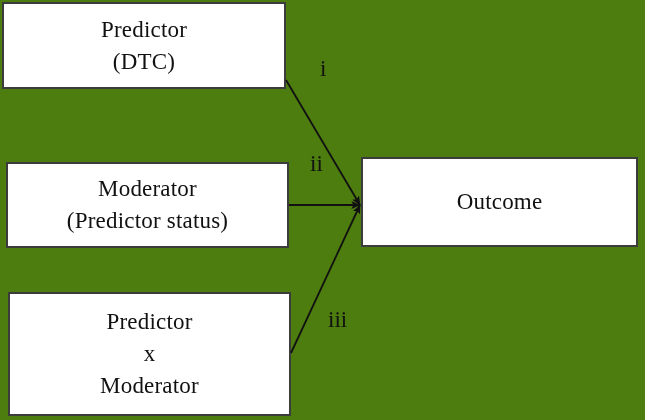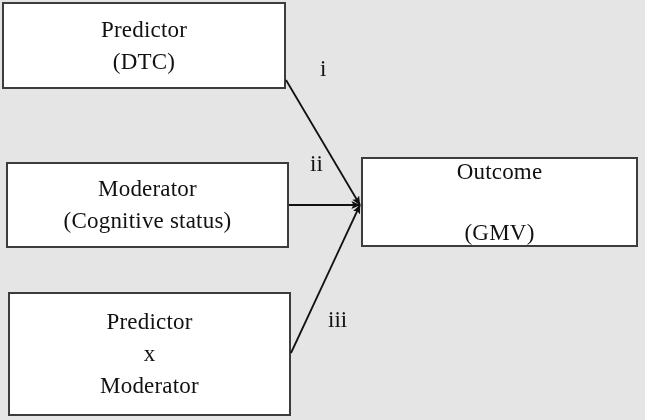--- a/index.html
+++ b/index.html
@@ -4,21 +4,21 @@
 <style>
   html, body {
     margin: 0;
     padding: 0;
     background: #ffffff;
   }
   #canvas {
     position: relative;
     width: 645px;
     height: 420px;
-    background: #e5e5e5;
+    background: #4d7c0f;
     overflow: hidden;
     font-family: "Liberation Serif", "DejaVu Serif", serif;
   }
   .node {
     position: absolute;
     box-sizing: border-box;
     border: 2px solid #3c3c3c;
     background: #ffffff;
     display: flex;
     flex-direction: column;
@@ -60,32 +60,31 @@
 
 <div id="canvas">
 
   <div class="node" id="node-predictor">
     <span class="line">Predictor</span>
     <span class="line">(DTC)</span>
   </div>
 
   <div class="node" id="node-moderator">
     <span class="line">Moderator</span>
-    <span class="line">(Cognitive status)</span>
+    <span class="line">(Predictor status)</span>
   </div>
 
   <div class="node" id="node-interaction">
     <span class="line">Predictor</span>
     <span class="line">x</span>
     <span class="line">Moderator</span>
   </div>
 
   <div class="node" id="node-outcome">
     <span class="line">Outcome</span>
-    <span class="line">(GMV)</span>
   </div>
 
   <svg id="edges" viewBox="0 0 645 420" width="645" height="420">
     <defs>
       <marker id="arrowhead" markerWidth="9" markerHeight="8" refX="8.6" refY="4" orient="auto" markerUnits="userSpaceOnUse">
         <path d="M0,0 L9,4 L0,8 L2,4 Z" fill="#111111"></path>
       </marker>
     </defs>
     <line x1="286" y1="80" x2="360" y2="205" stroke="#111111" stroke-width="1.8" marker-end="url(#arrowhead)"></line>
     <line x1="289" y1="205" x2="360" y2="205" stroke="#111111" stroke-width="1.8" marker-end="url(#arrowhead)"></line>

